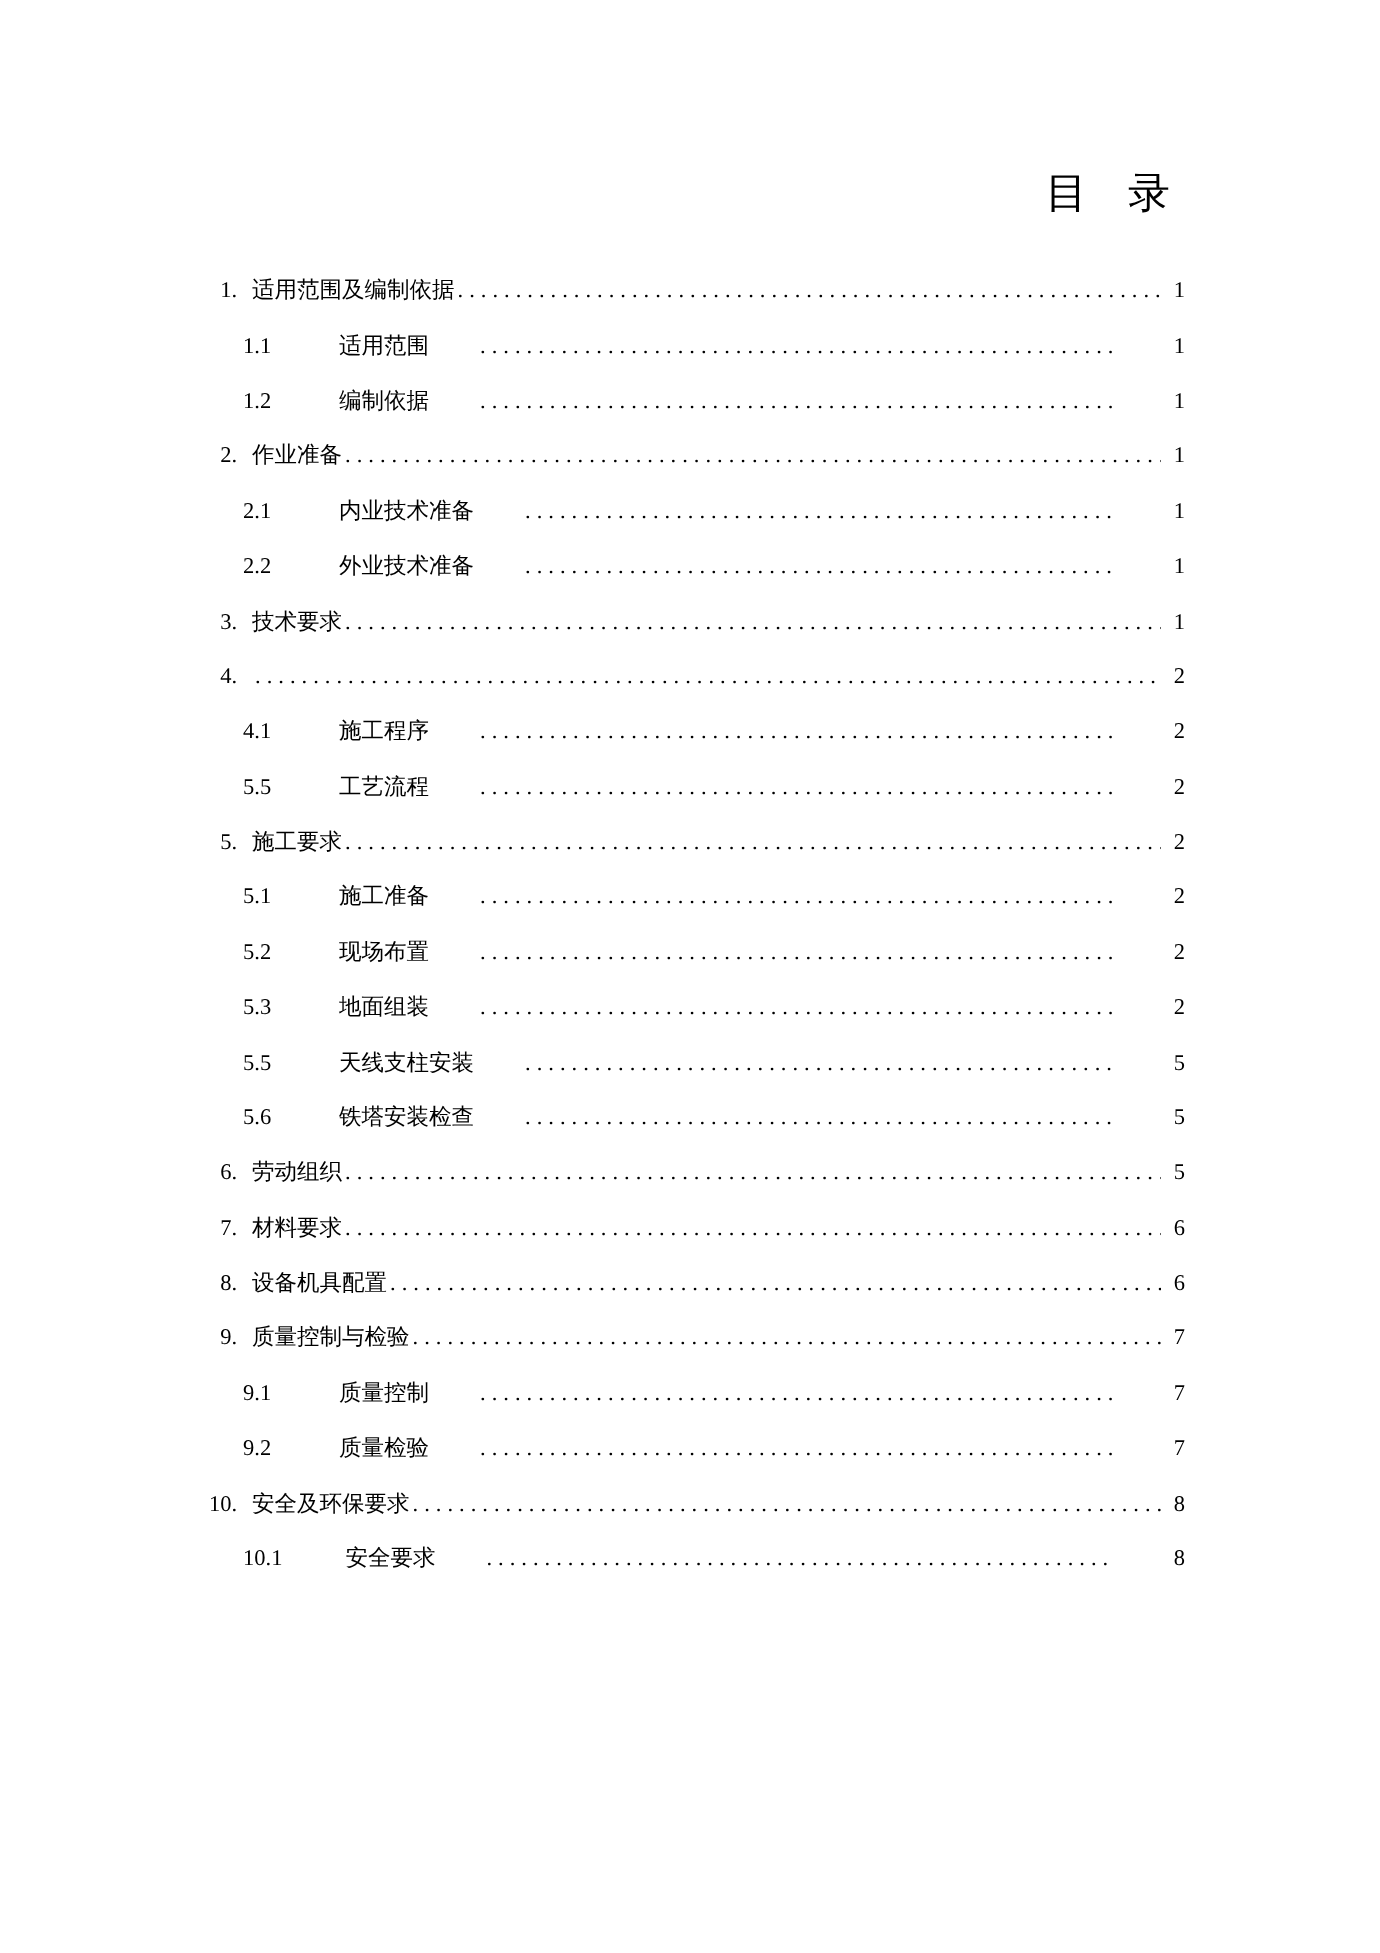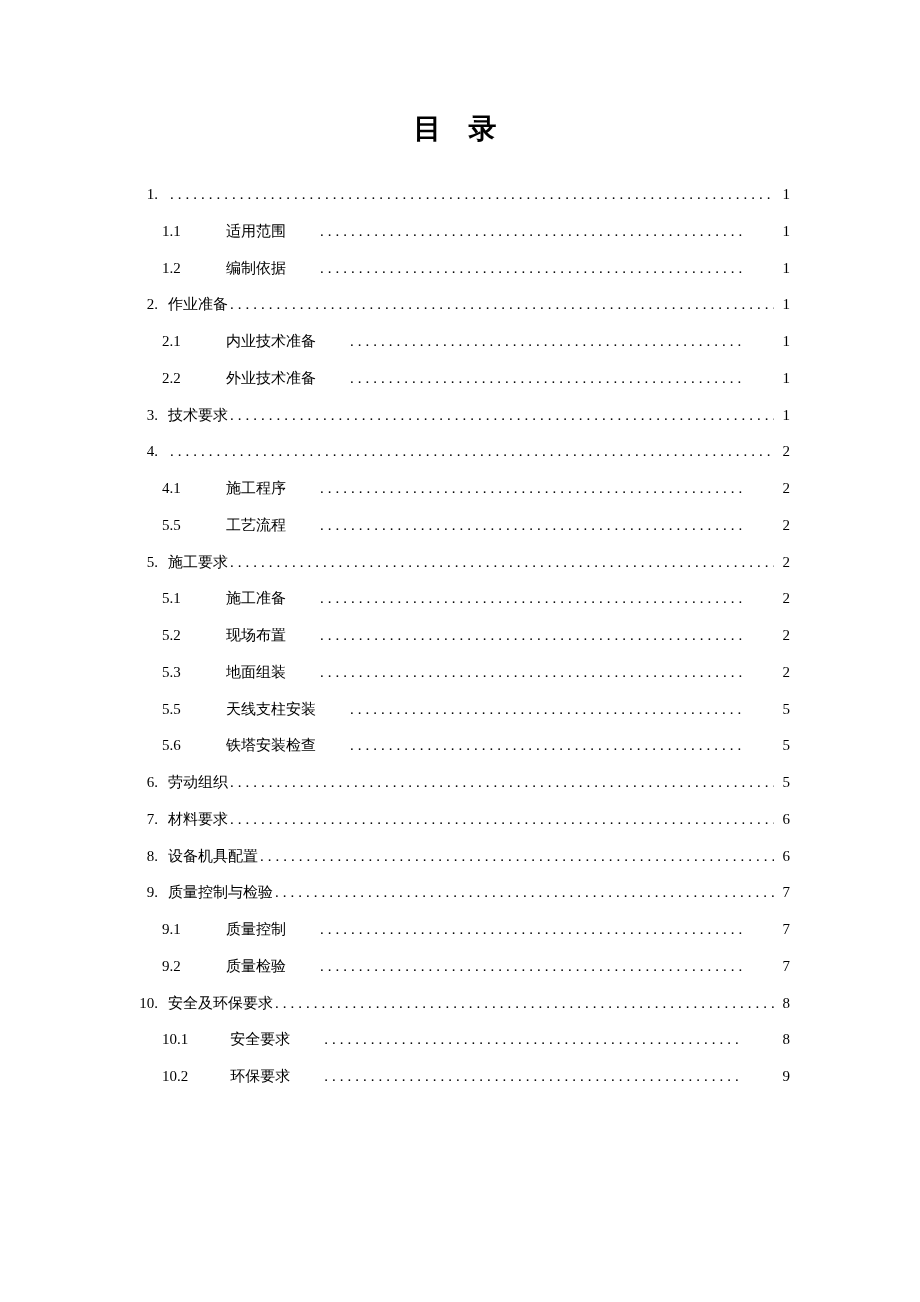--- a/index.html
+++ b/index.html
@@ -8,23 +8,23 @@
       box-sizing: border-box;
     }
     body {
       width: 920px;
       height: 1302px;
       background: #ffffff;
       font-family: "SimSun", "宋体", serif;
       padding: 110px 130px 0 130px;
     }
     .title {
-      text-align: center;
+      text-align: right;
       font-size: 28px;
-      font-weight: bold;
+      font-weight: normal;
       margin-bottom: 28px;
       letter-spacing: 10px;
     }
     .toc {
       font-size: 15px;
       line-height: 2.45;
     }
     .toc-entry {
       display: flex;
       align-items: baseline;
@@ -64,20 +64,21 @@
     }
   </style>
 </head>
 <body>
 
 <div class="title">目 录</div>
 
 <div class="toc" id="toc-container">
     <div class="toc-entry level-1">
       <span class="toc-num">1.</span>
+      <span class="toc-text">适用范围及编制依据</span>
       <span class="toc-leader"></span>
       <span class="toc-page">1</span>
     </div>
     <div class="toc-entry level-2">
       <span class="toc-num">1.1</span>
       <span class="toc-text">适用范围</span>
       <span class="toc-leader"></span>
       <span class="toc-page">1</span>
     </div>
     <div class="toc-entry level-2">
@@ -203,20 +204,14 @@
       <span class="toc-num">10.</span>
       <span class="toc-text">安全及环保要求</span>
       <span class="toc-leader"></span>
       <span class="toc-page">8</span>
     </div>
     <div class="toc-entry level-2">
       <span class="toc-num">10.1</span>
       <span class="toc-text">安全要求</span>
       <span class="toc-leader"></span>
       <span class="toc-page">8</span>
-    </div>
-    <div class="toc-entry level-2">
-      <span class="toc-num">10.2</span>
-      <span class="toc-text">环保要求</span>
-      <span class="toc-leader"></span>
-      <span class="toc-page">9</span>
     </div>
   </div>
 
 </body></html>

